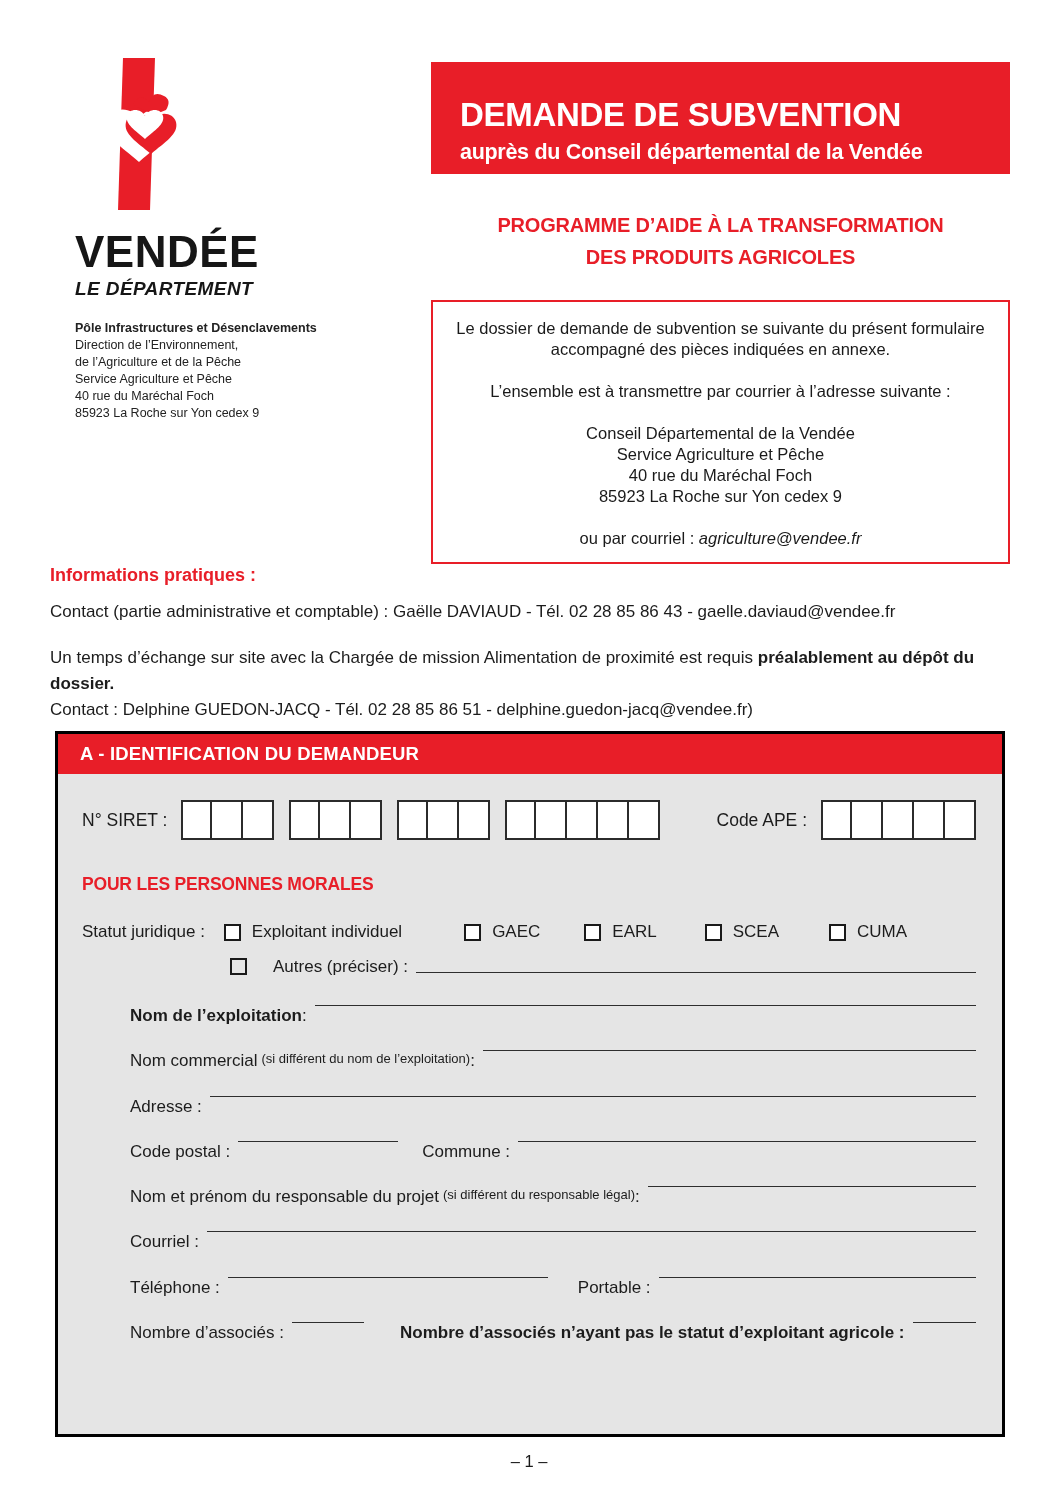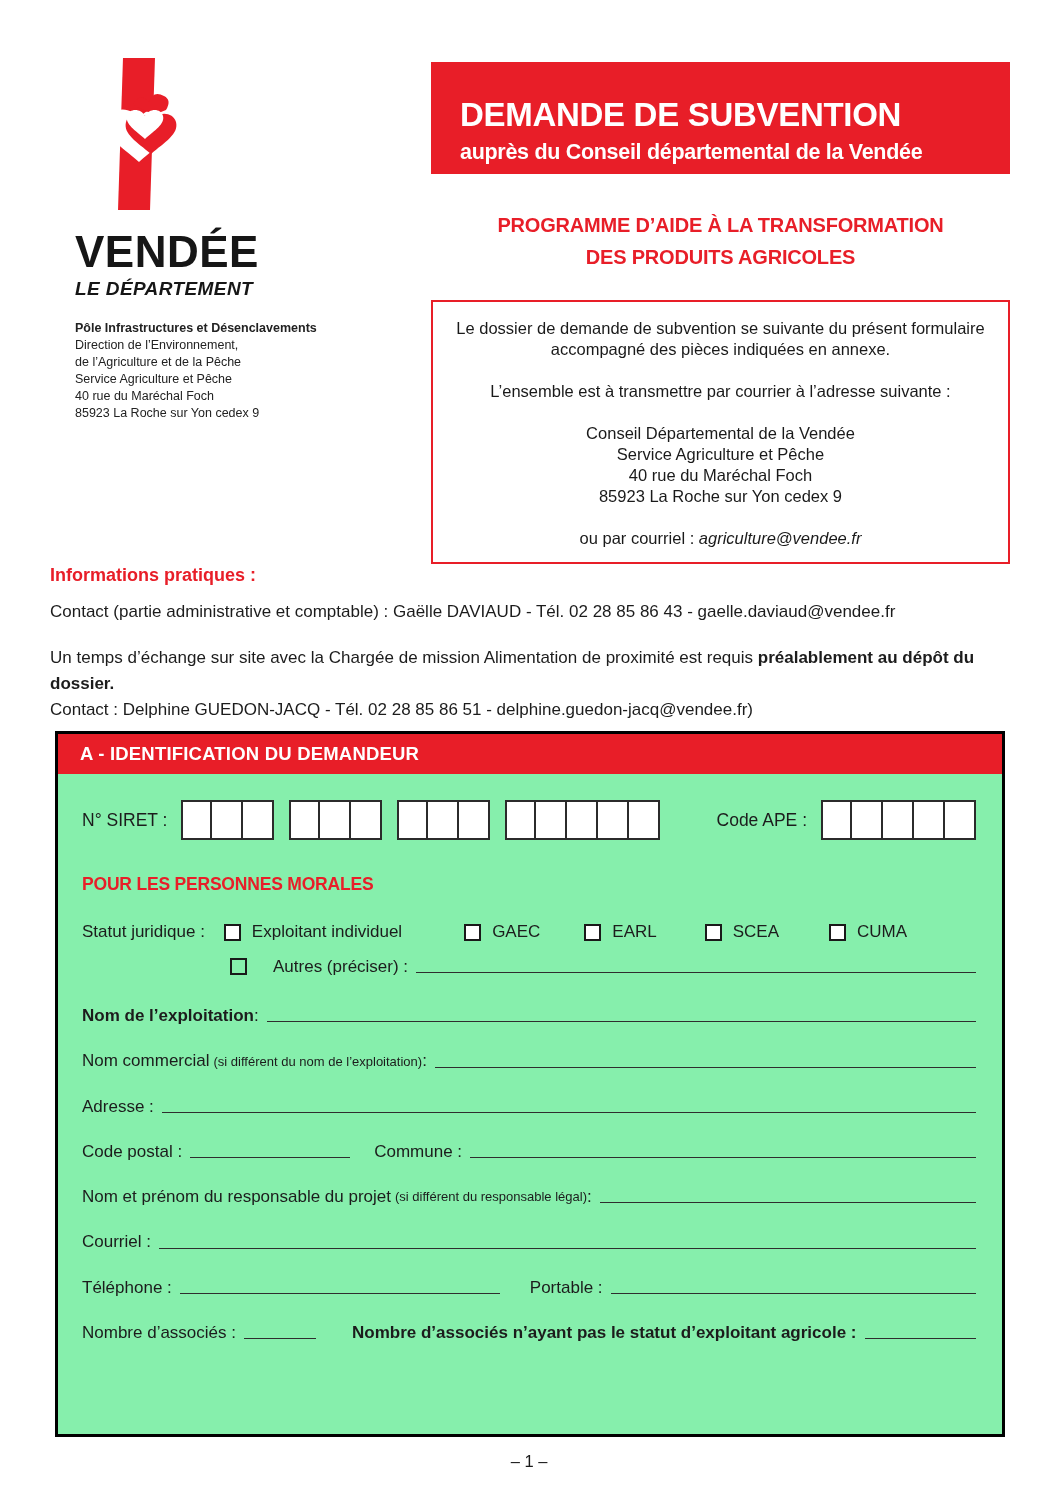--- a/index.html
+++ b/index.html
@@ -32,21 +32,21 @@
   .notice-email em { font-style:italic; }
 
   
   .infos-heading { position:absolute; left:50px; top:565px; font-size:18px; font-weight:700; }
   .contact1 { position:absolute; left:50px; top:602px; width:965px; font-size:17px; }
   .contact2 { position:absolute; left:50px; top:645px; width:970px; font-size:17px; line-height:26px; }
   .contact2 .b { font-weight:700; }
 
   
   .section-a { position:absolute; left:55px; top:731px; width:950px; height:706px;
-               border:3px solid #000; background:#86efac; }
+               border:3px solid #000; background:#e5e5e5; }
   .sec-banner { height:40px; line-height:40px; color:#fff; font-weight:700; font-size:18.5px;
                 letter-spacing:0.2px; padding-left:22px; }
   .sec-body { padding:0 26px 0 24px; }
 
   .siret-row { display:flex; align-items:center; margin-top:26px; }
   .siret-label { font-size:17.5px; margin-right:14px; white-space:nowrap; }
   .cell-group { display:flex; margin-right:15px; }
   .cell-group:last-child { margin-right:0; }
   .cell { width:31px; height:40px; border:2px solid #2b2b2b; background:#fff; }
   .cell + .cell { border-left:none; }
@@ -60,21 +60,21 @@
   .opt { display:flex; align-items:center; }
   .opt .cb { width:17px; height:17px; border:2px solid #1a1a1a; background:#fff; flex:0 0 auto; }
   .opt .opt-label { font-size:17px; margin-left:11px; white-space:nowrap; }
   .opt.o1 { margin-left:19px; } .opt.o2 { margin-left:62px; } .opt.o3 { margin-left:44px; }
   .opt.o4 { margin-left:48px; } .opt.o5 { margin-left:50px; }
 
   .autres-row { display:flex; align-items:flex-end; margin-top:15px; margin-left:148px; }
   .autres-row .cb { width:17px; height:17px; border:2px solid #1a1a1a; margin-bottom:2px; flex:0 0 auto; }
   .autres-row .autres-label { font-size:17px; margin-left:26px; white-space:nowrap; }
 
-  .frow { display:flex; align-items:flex-end; margin-top:25px; }
+  .frow { display:flex; align-items:flex-start; margin-top:25px;margin-left:48px; }
   .frow .lbl { font-size:17px; white-space:nowrap; line-height:1.25; }
   .frow .lbl.b { font-weight:700; }
   .frow .note { font-size:13px; white-space:nowrap; line-height:1.45; margin-left:4px; }
   .uline { flex:1 1 auto; border-bottom:1.5px solid #2e2e2e; margin-bottom:4px; margin-left:8px; min-width:30px; }
   .uline.fix { flex:0 0 auto; }
   .sp { flex:0 0 auto; }
   .mt28 { margin-top:28px; } .mt24 { margin-top:24px; }
 
   .footer-page { position:absolute; left:0; top:1452px; width:1058px; text-align:center;
                  font-size:16.5px; color:#1a1a1a; }

